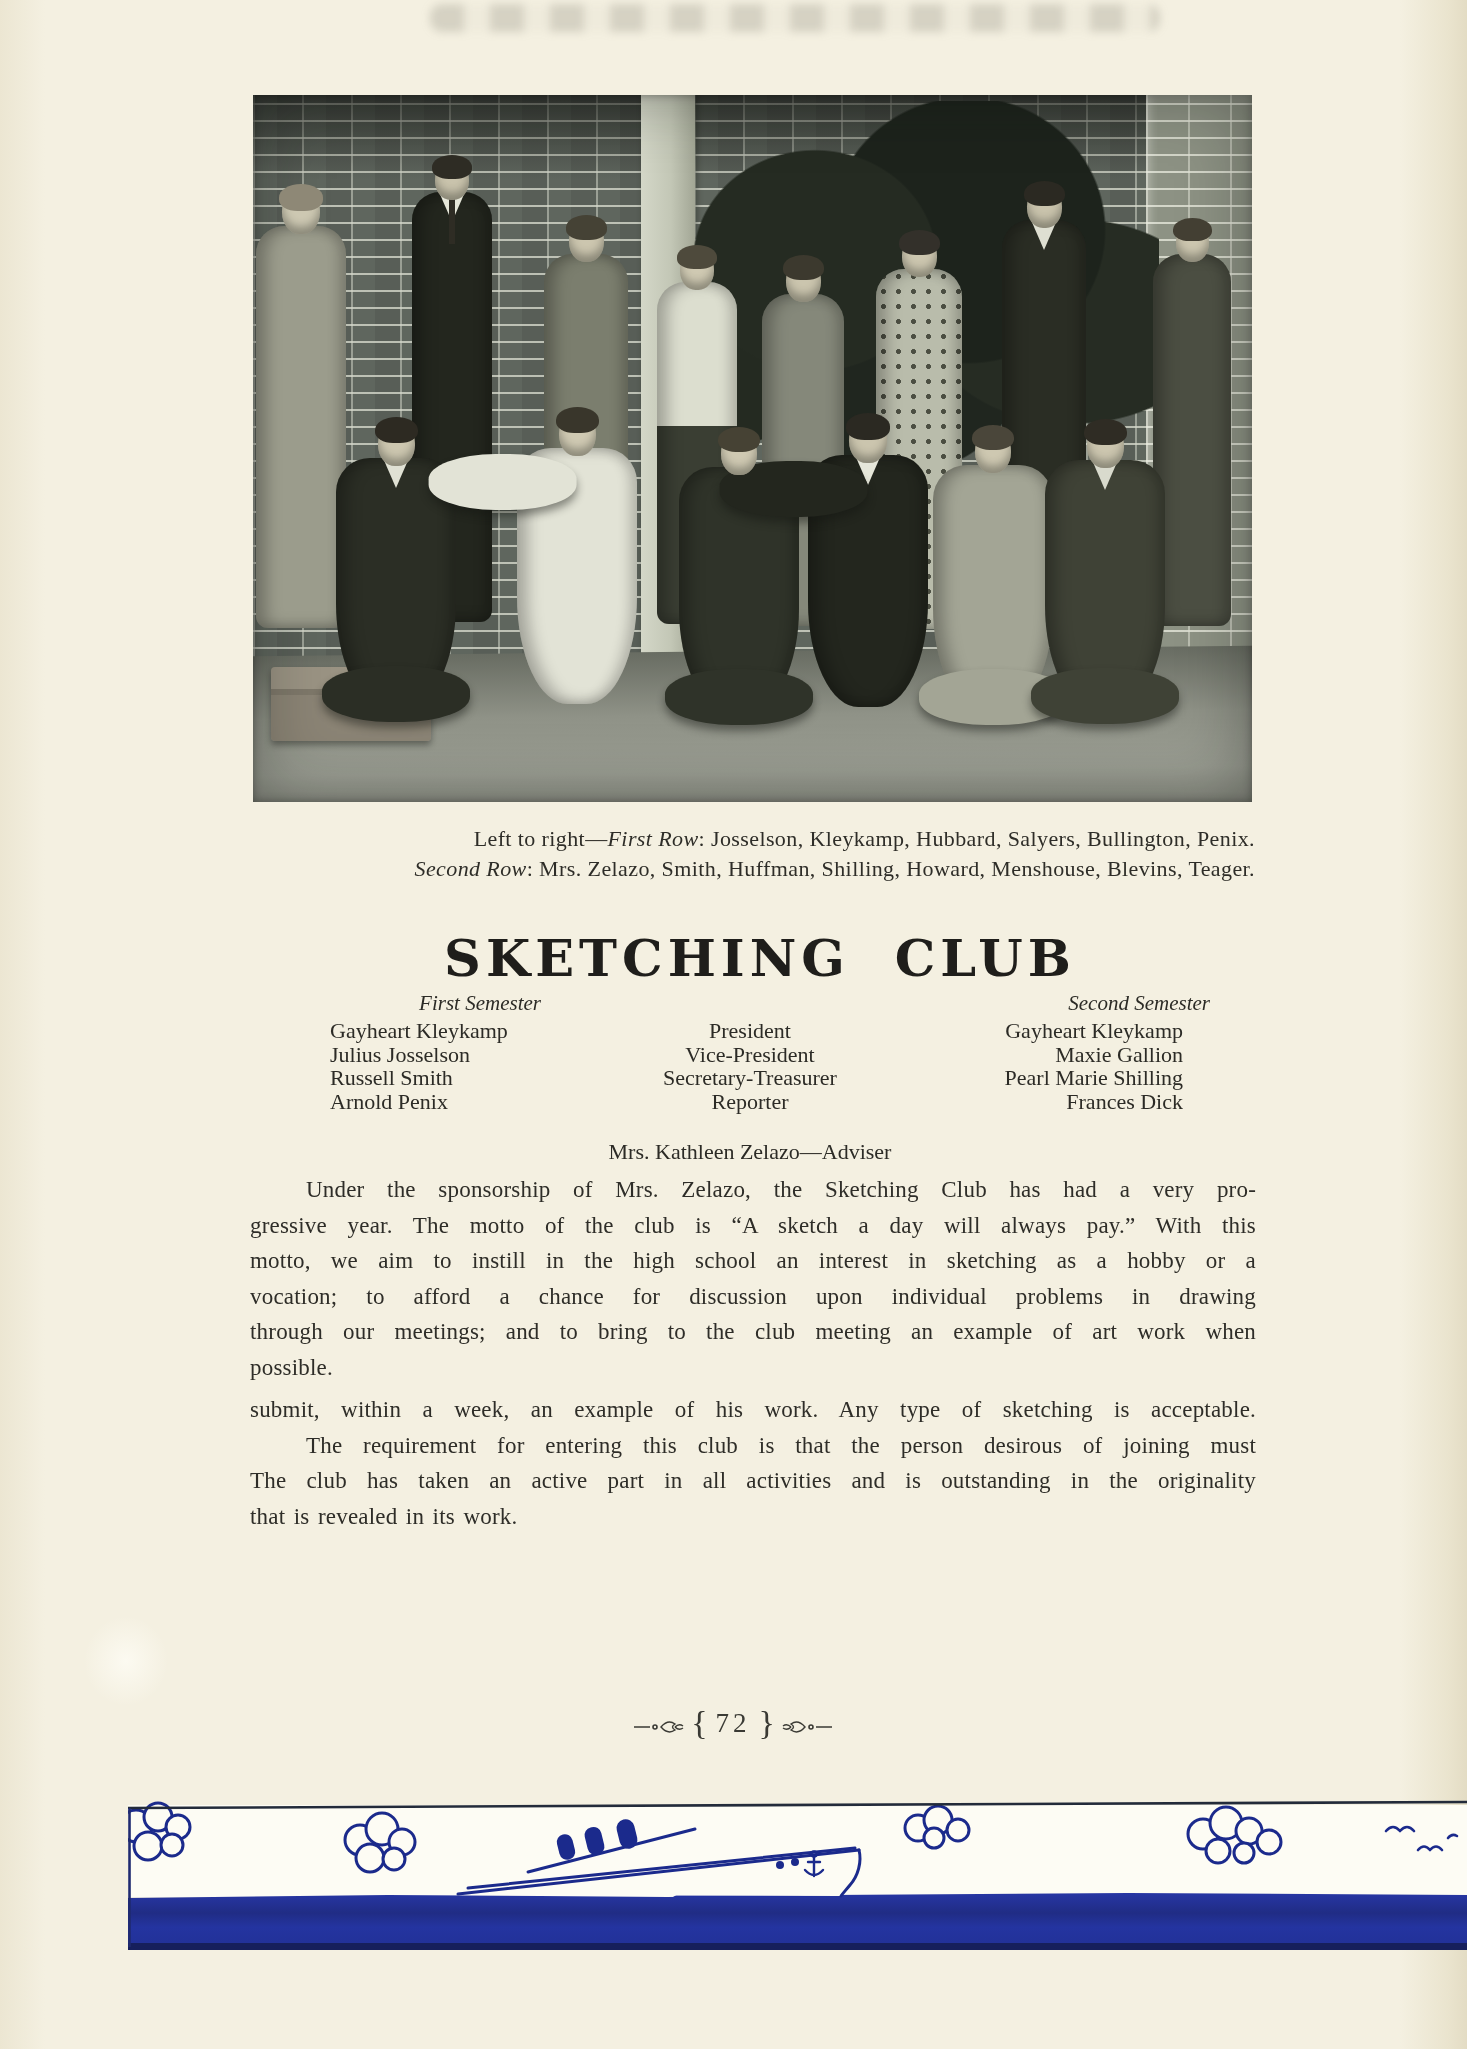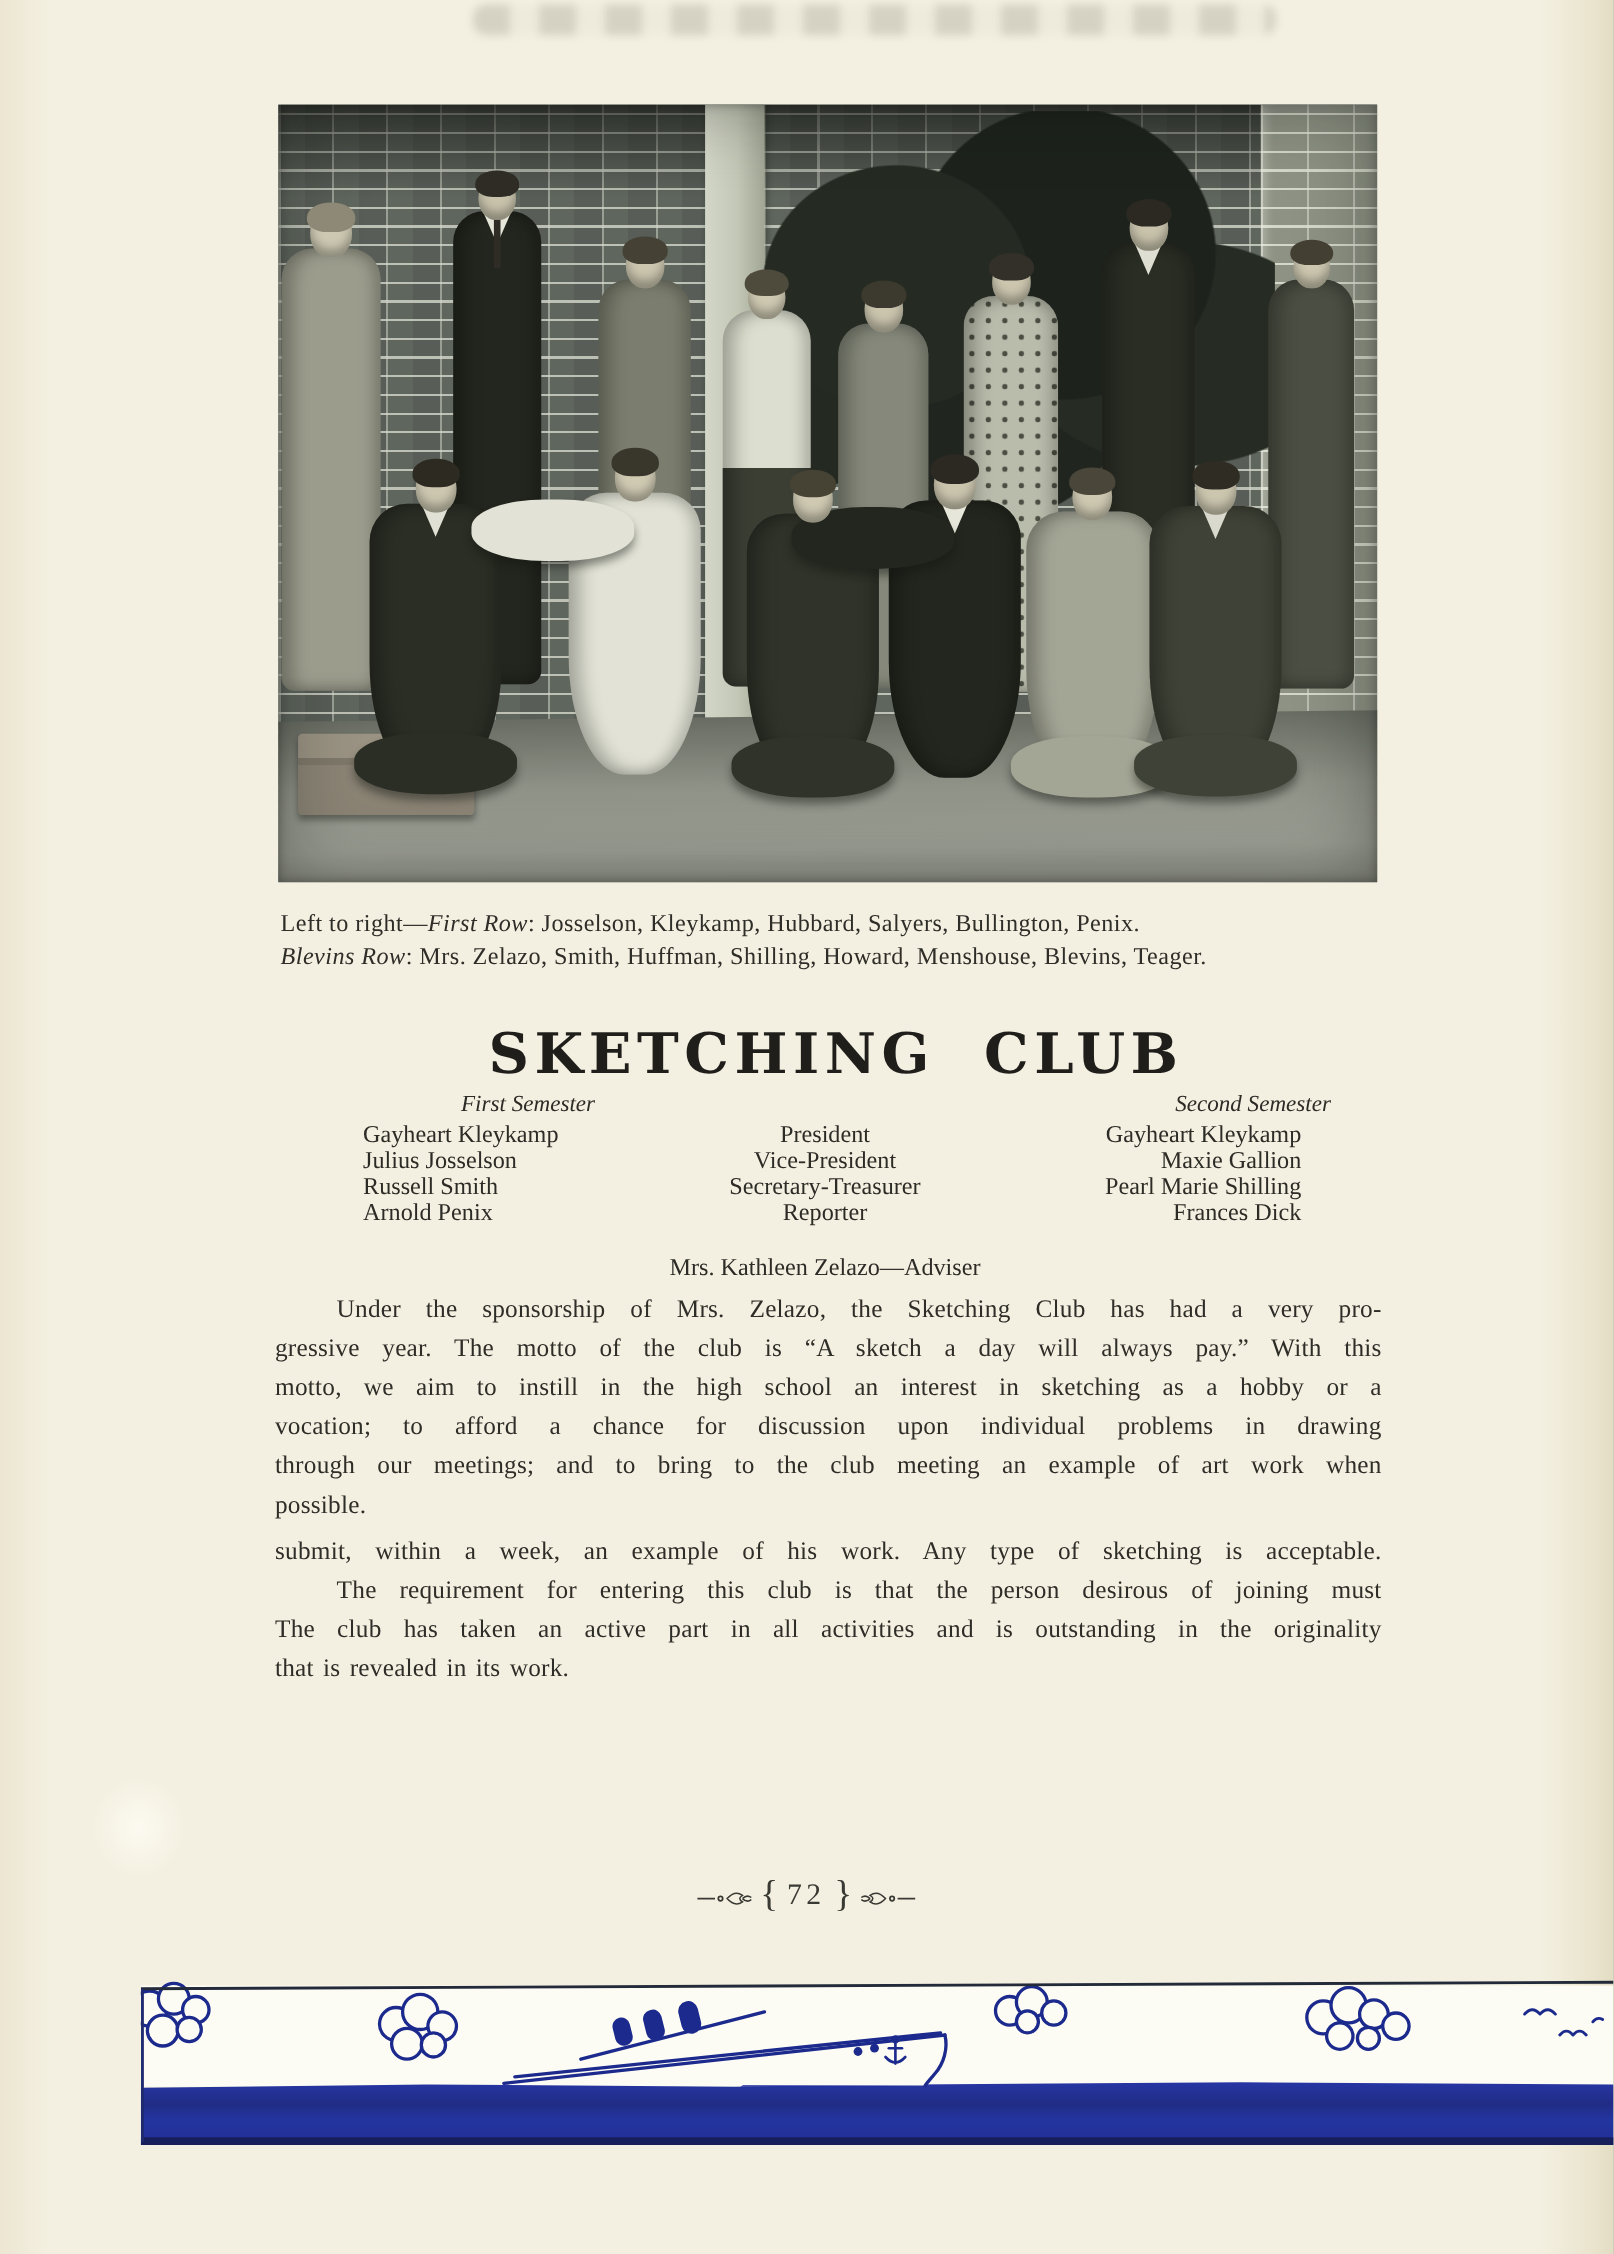--- a/index.html
+++ b/index.html
@@ -70,21 +70,21 @@
   .kneel .p-torso { border-radius:34px 34px 42% 42%; }
   .kneel .p-torso::after { content:''; position:absolute; bottom:-14px; left:-12%;
     width:124%; height:56px; border-radius:45%; background:var(--suit,#2c2f27);
     box-shadow:0 6px 8px rgba(20,22,18,.45); }
   .polka { background-image:radial-gradient(rgba(56,59,48,.85) 2.2px, rgba(0,0,0,0) 2.8px);
     background-size:15px 15px; }
   .skirt { background:linear-gradient(var(--shirt,#dcdecf) 0 42%, #3a3e33 42%) !important; }
 
   
   .caption { position:absolute; left:255px; top:824px; width:1000px;
-    font-size:22px; line-height:30px; letter-spacing:.4px; color:#2e2d28; }
+    font-size:22px; line-height:30px; letter-spacing:.4px; color:#2e2d28;text-align:right; }
   .it { font-style:italic; }
 
   .heading { position:absolute; left:233px; top:928px; width:1054px; text-align:center;
     font-family:"DejaVu Serif", serif; font-weight:bold; font-size:51px;
     letter-spacing:5px; word-spacing:22px; color:#1f1e1b; }
 
   .officers { position:absolute; left:250px; top:991px; width:1000px; height:160px; font-size:22px; }
   .sem { position:absolute; top:0; width:240px; text-align:right; font-style:italic; font-size:21px; }
   .sem-first { left:51px; }
   .sem-second { left:720px; }
@@ -212,21 +212,21 @@
           <div class="p-hair"></div>
         </div>
         <div class="p-torso vee"></div>
       </div>
 
     <div class="vignette"></div>
   </div>
 
   <div class="caption">
     <div><span>Left to right—</span><span class="it">First Row</span><span>:  Josselson,  Kleykamp,  Hubbard,  Salyers,  Bullington,  Penix.</span></div>
-    <div><span class="it">Blevins Row</span><span>:  Mrs. Zelazo,  Smith,  Huffman,  Shilling,  Howard,  Menshouse,  Blevins,  Teager.</span></div>
+    <div><span class="it">Second Row</span><span>:  Mrs. Zelazo,  Smith,  Huffman,  Shilling,  Howard,  Menshouse,  Blevins,  Teager.</span></div>
   </div>
 
   <div class="heading">SKETCHING CLUB</div>
 
   <div class="officers">
     <div class="sem sem-first">First Semester</div>
     <div class="sem sem-second">Second Semester</div>
     <div class="o-rows">
       <div class="o-row">
         <span class="o-left">Gayheart Kleykamp</span>

